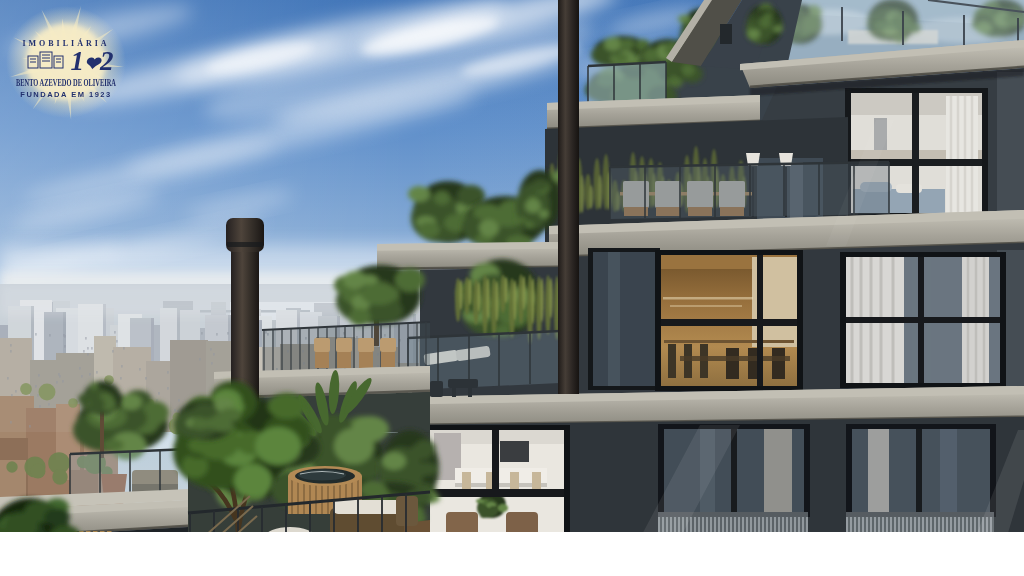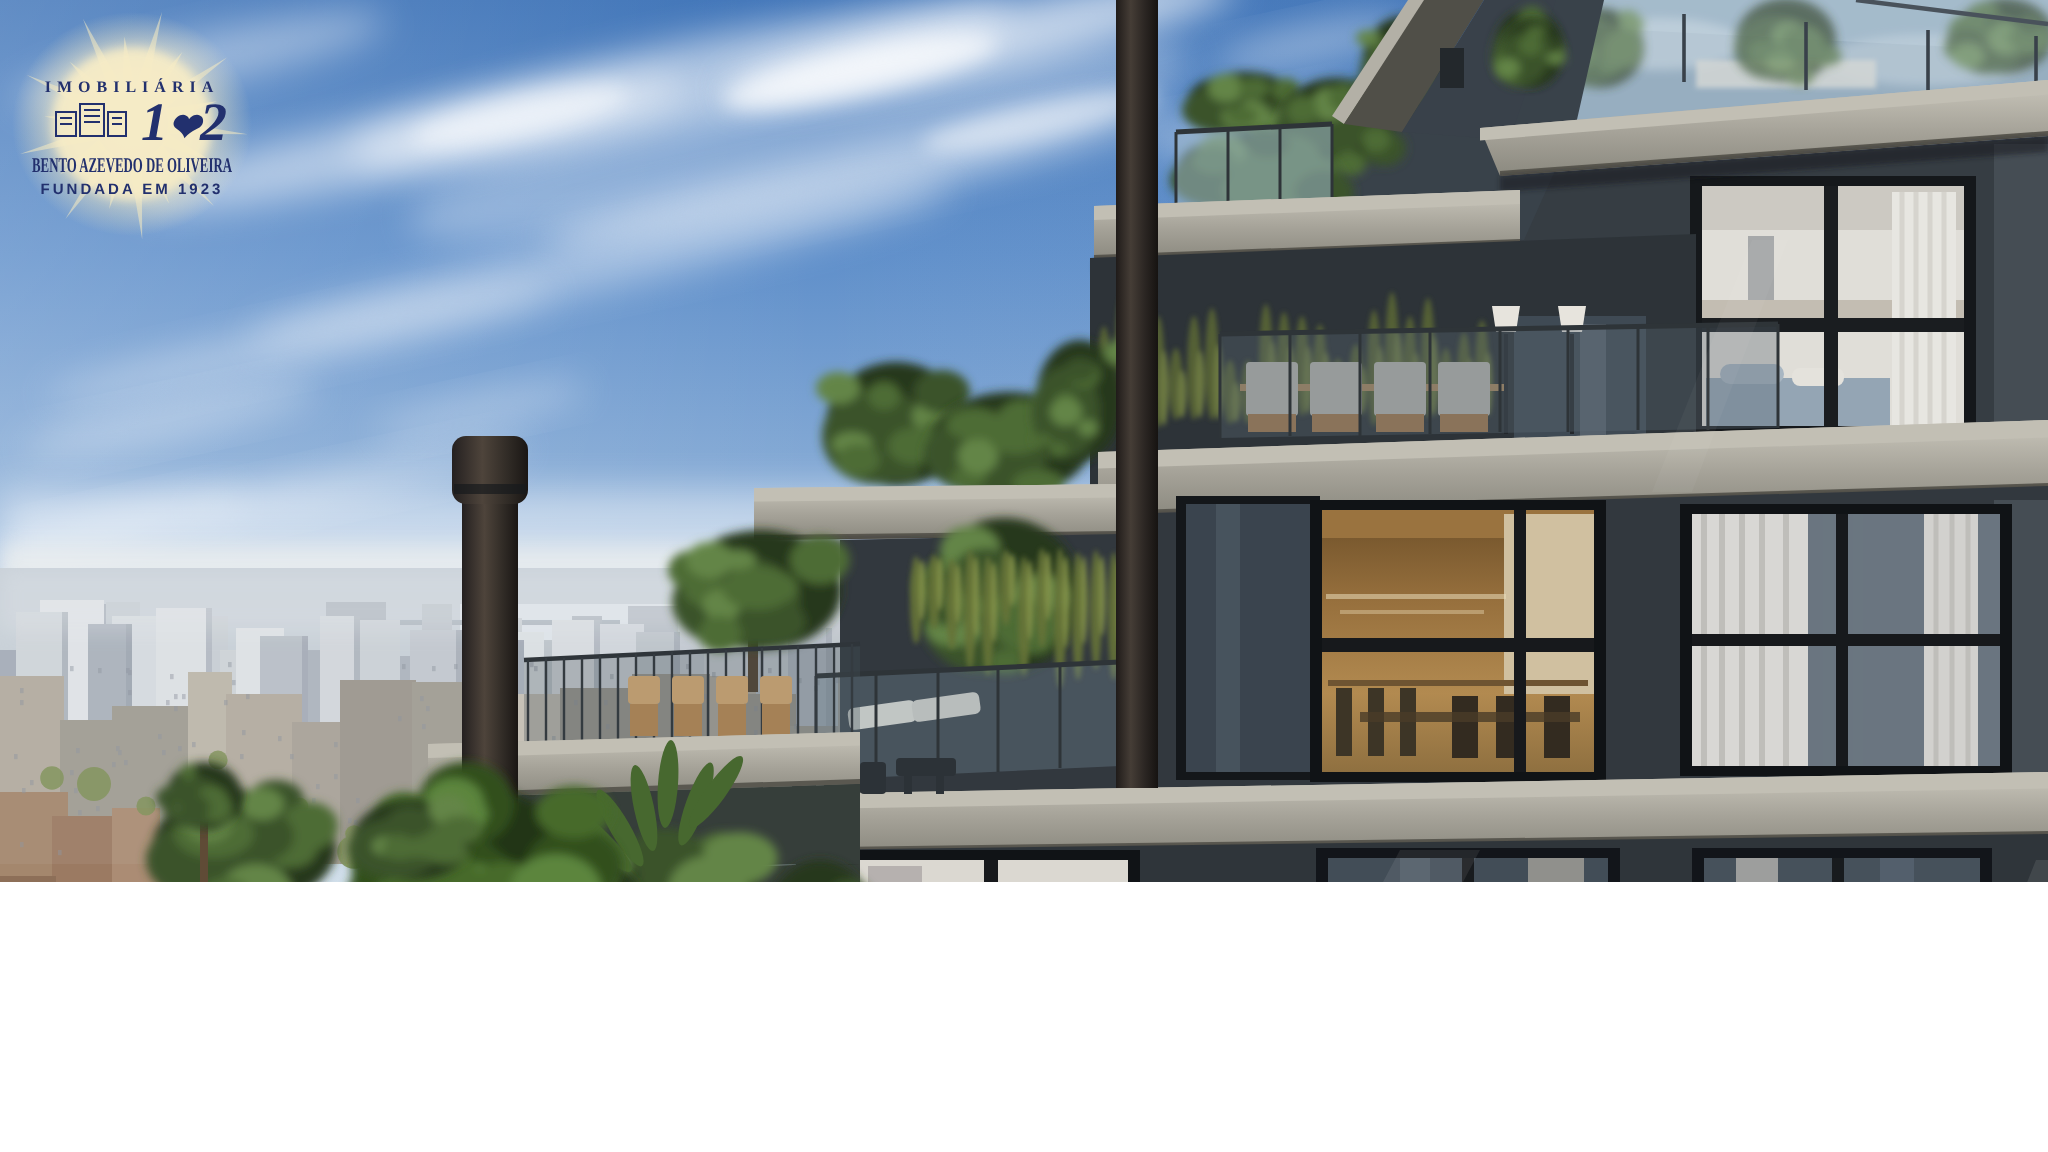--- a/index.html
+++ b/index.html
@@ -1,12 +1,12 @@
 <!DOCTYPE html>
-<html><head><meta charset="utf-8"><style>html,body{margin:0;padding:0}#stage{width:1024px;height:441px;overflow:hidden;position:relative;font-family:"Liberation Sans",sans-serif}</style></head><body>
+<html><head><meta charset="utf-8"><style>html,body{margin:0;padding:0}#stage{width:1024px;height:532px;overflow:hidden;position:relative;font-family:"Liberation Sans",sans-serif}</style></head><body>
 <div id="stage"><svg width="1024" height="576" viewBox="0 0 1024 576">
       <defs>
         <linearGradient id="sky" x1="0" y1="0" x2="0" y2="1">
           <stop offset="0" stop-color="#3f74b8"></stop>
           <stop offset="0.22" stop-color="#5f8fca"></stop>
           <stop offset="0.48" stop-color="#93b4d9"></stop>
           <stop offset="0.78" stop-color="#cfdde9"></stop>
           <stop offset="1" stop-color="#e9eef1"></stop>
         </linearGradient>
         <linearGradient id="skyx" x1="0" y1="0" x2="1" y2="0">

